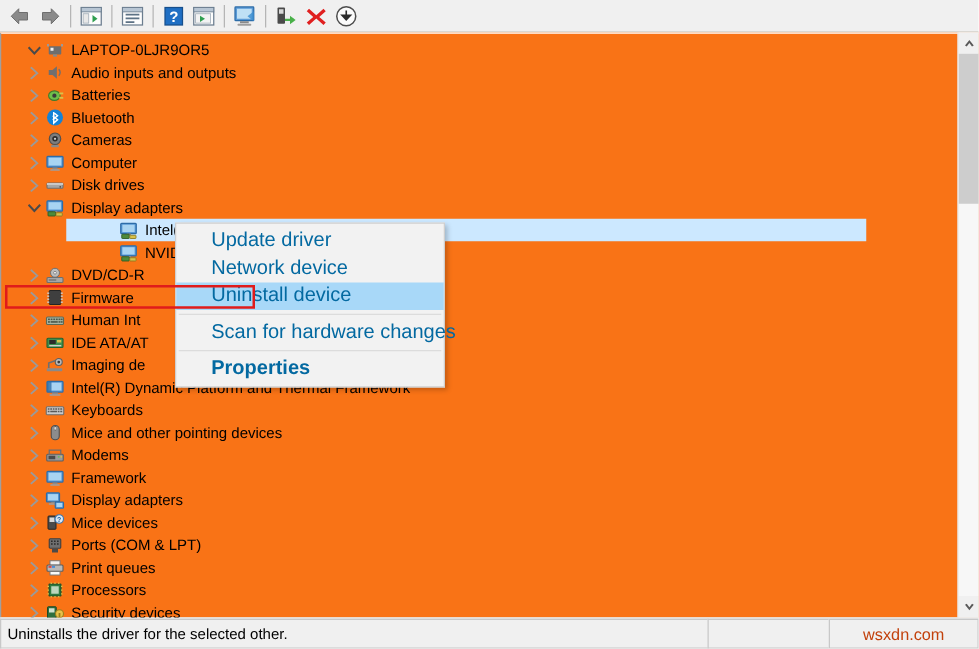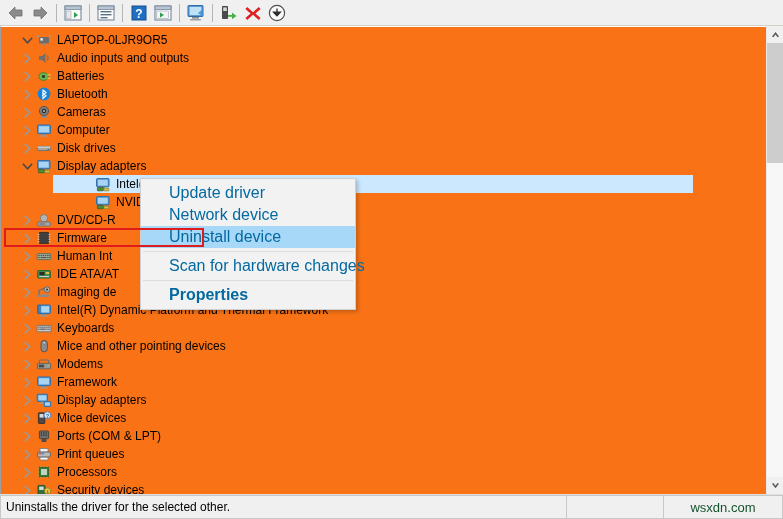--- a/index.html
+++ b/index.html
@@ -188,21 +188,21 @@
     font-size: 12px;
     padding: 0 5px;
     color: #000;
   }
   .status-main { flex: 0 0 566px; }
   .status-mid { flex: 1 1 auto; }
   .status-right {
     flex: 0 0 120px;
     border-right: 1px solid #c8c8c8;
     justify-content: center;
-    color: #14532d;
+    color: #c2410c;
     font-size: 13px;
   }
 </style>
 </head>
 <body>
 
 <div id="app">
 
   <div class="toolbar">
 

